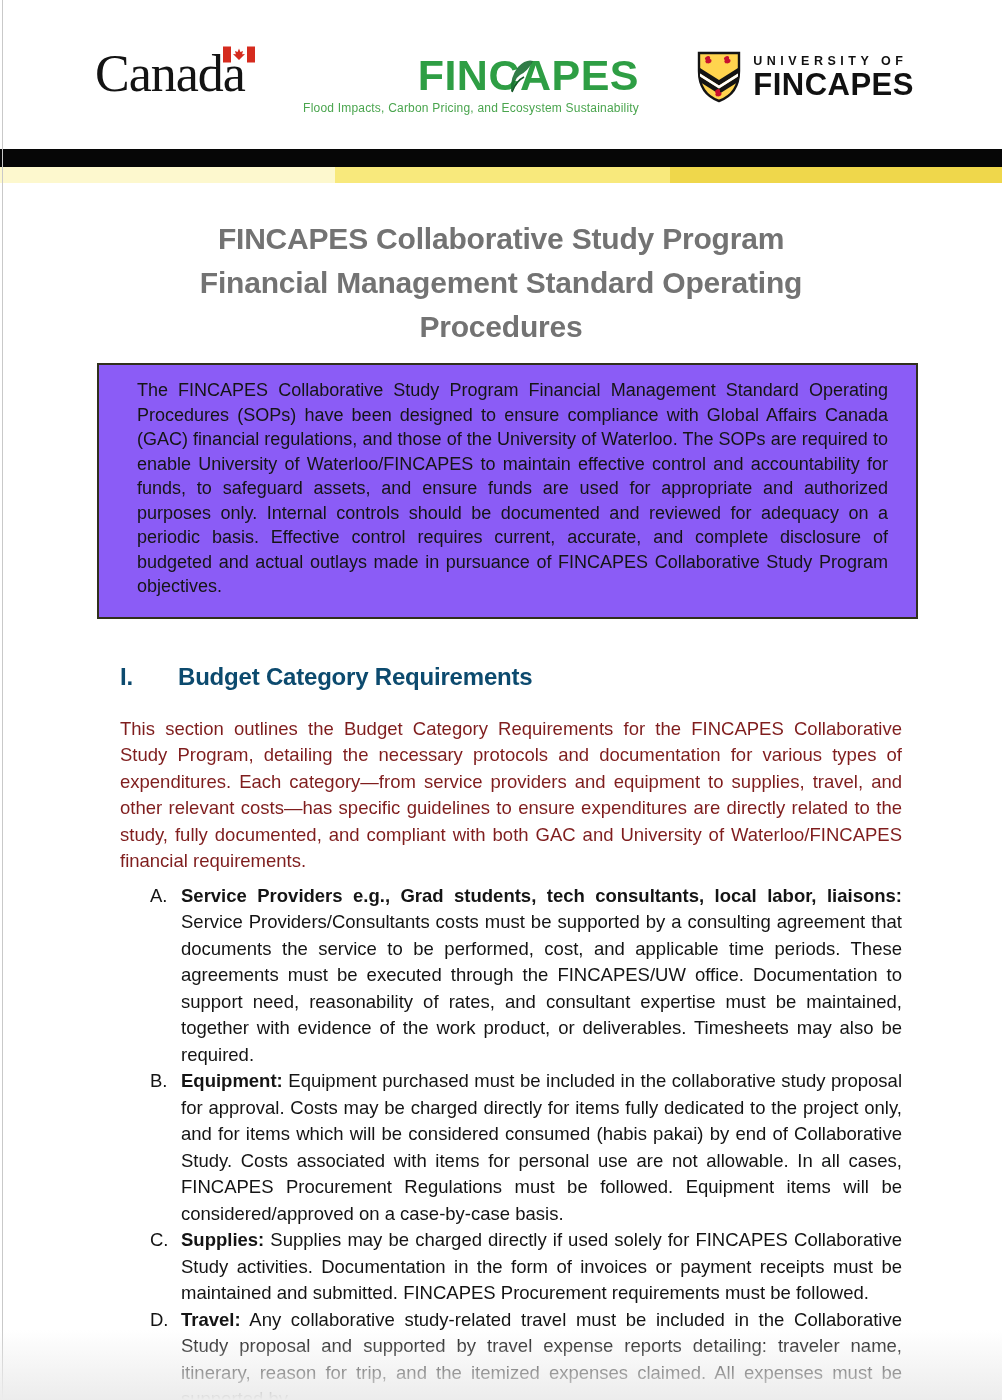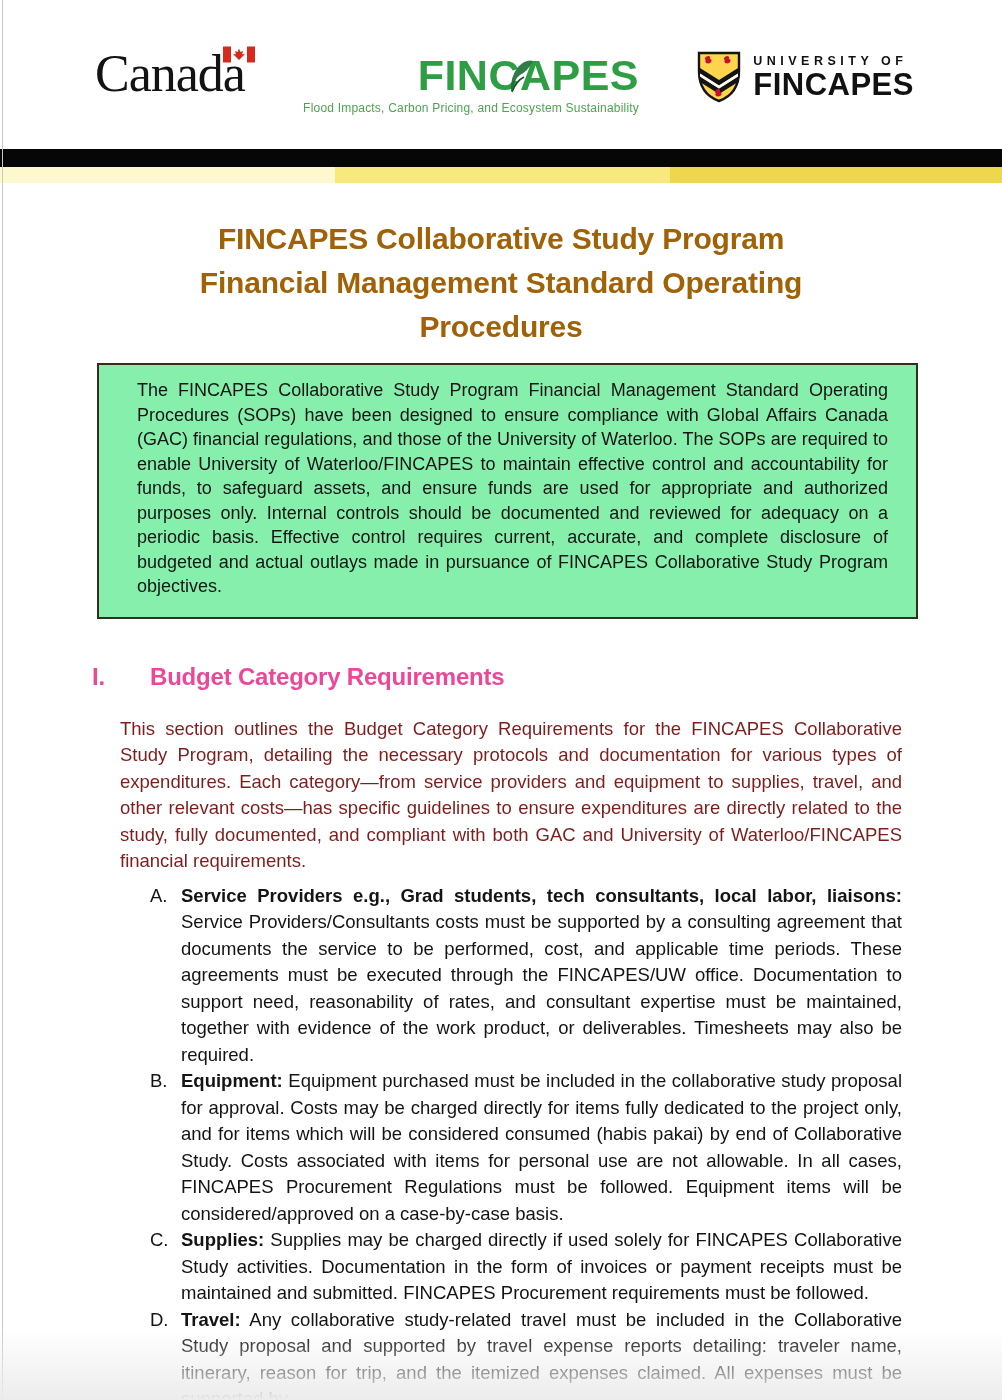--- a/index.html
+++ b/index.html
@@ -47,38 +47,38 @@
   
   .black-bar { height:18px; background:#060606; }
   .yellow-bar { height:16px; display:flex; }
   .yellow-bar .seg1 { flex:0 0 335px; background:#FDF8CE; }
   .yellow-bar .seg2 { flex:0 0 335px; background:#F8E97C; }
   .yellow-bar .seg3 { flex:1; background:#EFD74B; }
 
   
   .title {
     margin:34px 60px 0; text-align:center;
-    font-size:30px; font-weight:700; line-height:44px; color:#a16207;
+    font-size:30px; font-weight:700; line-height:44px; color:#737373;
     letter-spacing:-0.2px;
   }
   .title span { display:block; }
 
   
   .intro-box {
     box-sizing:border-box;
     margin:14px 84px 0 97px;
     border:2px solid #30301c;
-    background:#86efac;
+    background:#8b5cf6;
     padding:13px 28px 18px 38px;
     font-size:18px; line-height:24.5px;
     text-align:justify; color:#151515;
   }
 
   
-  .section-heading { margin:44px 100px 0 92px; font-size:24px; font-weight:700; color:#ec4899; letter-spacing:-0.2px; }
+  .section-heading { margin:44px 100px 0 120px; font-size:24px; font-weight:700; color:#0c4a6e; letter-spacing:-0.2px; }
   .section-heading .sec-num { display:inline-block; width:58px; }
   .section-intro {
     margin:25px 100px 0 120px;
     font-size:18.5px; line-height:26.5px; text-align:justify; color:#7f1d1d;
   }
   .req-list { margin:8px 100px 0 150px; padding:0; list-style:none; }
   .req-item { display:flex; font-size:18.5px; line-height:26.5px; color:#141414; }
   .req-item .marker { flex:0 0 31px; }
   .req-item .item-text { flex:1; text-align:justify; }
   .req-item .item-lead { font-weight:700;margin-top:24px; }

